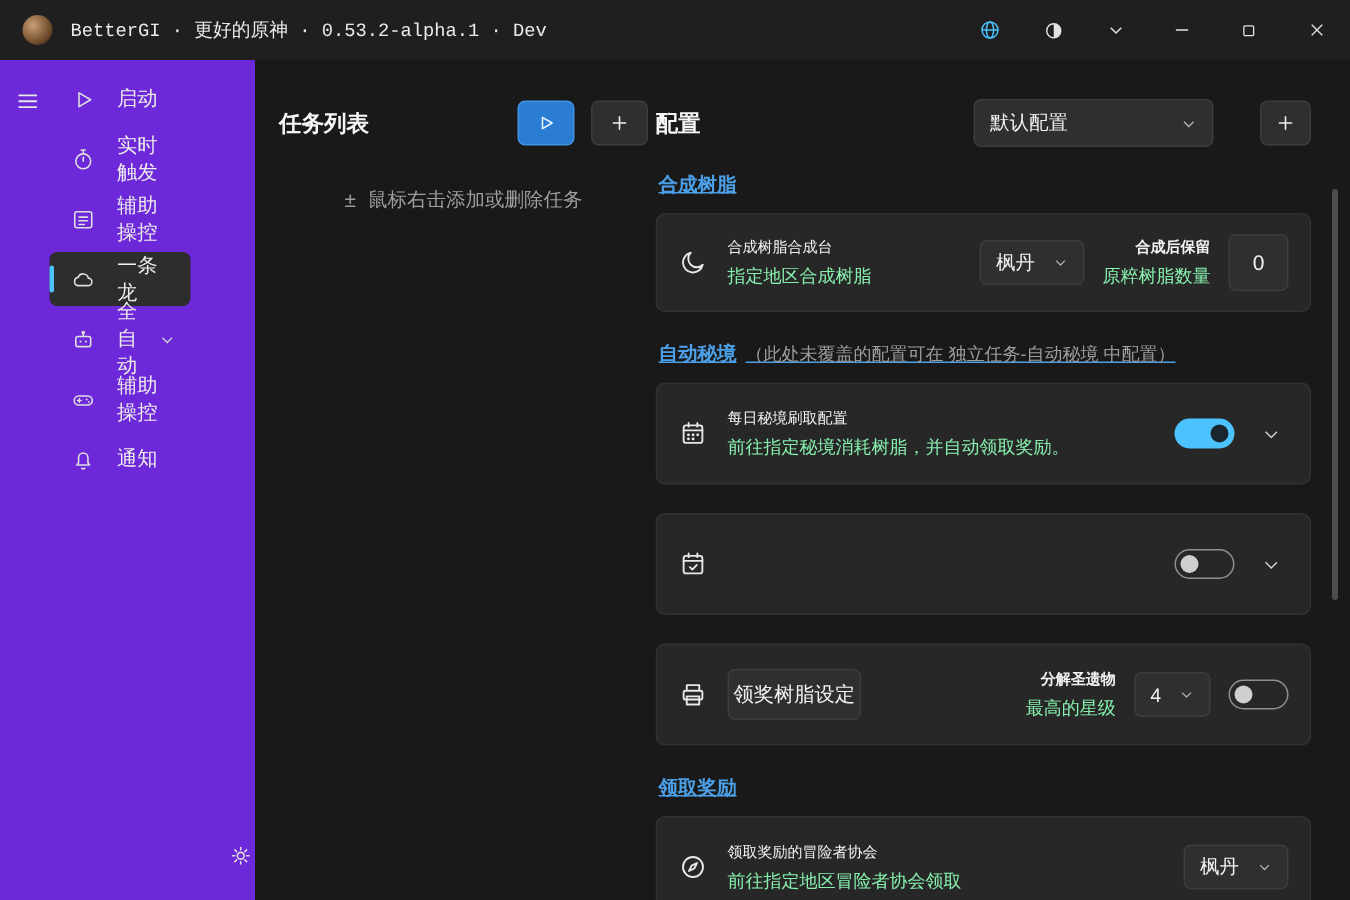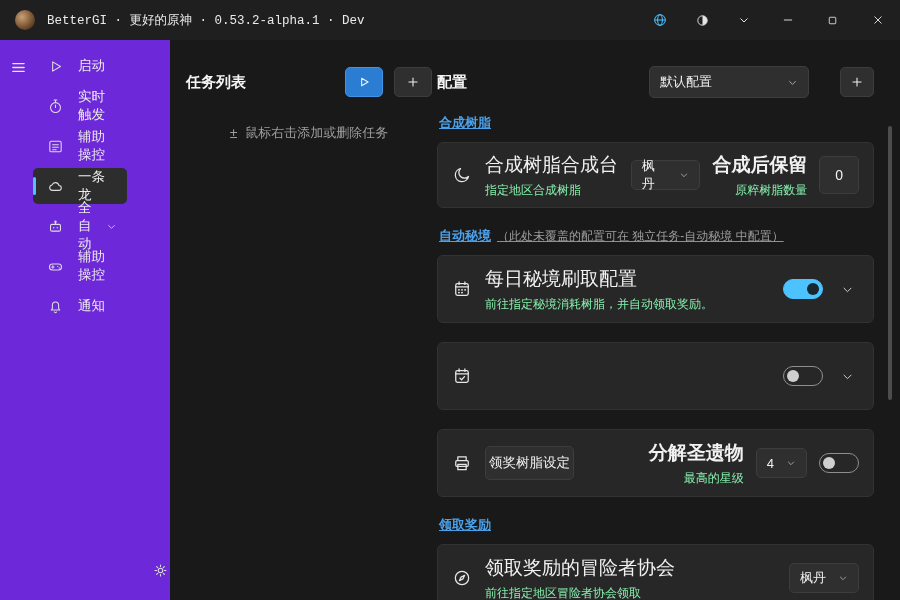--- a/index.html
+++ b/index.html
@@ -53,21 +53,21 @@
   .profile-select{margin-left:auto;width:160px;height:32px;}
   .config-body{margin-top:16px;}
   .section-h{font-size:13px;font-weight:bold;color:#4ba0e8;margin:4px 0 10px 2px;display:flex;align-items:baseline;gap:6px;text-decoration:underline;}
   .section-note{font-weight:normal;color:#9d9d9d;font-size:12px;letter-spacing:0;}
   .card{background:#272727;border:1px solid #323232;border-radius:6px;min-height:64px;box-sizing:content-box;
         display:flex;align-items:center;gap:13px;padding:0 14px;margin-bottom:19px;}
   .card.tall{min-height:66px;}
   .c-icon{width:20px;height:20px;color:#e8e8e8;flex:none;display:grid;place-items:center;}
   .c-texts{display:flex;flex-direction:column;gap:4px;min-width:0;}
   .c-texts.right{text-align:right;}
-  .c-title{font-size:19px;color:#f2f2f2;white-space:nowrap;}
+  .c-title{font-size:10px;color:#f2f2f2;white-space:nowrap;}
   .c-sub{font-size:12px;color:#86efac;white-space:nowrap;}
   .c-right{margin-left:auto;display:flex;align-items:center;gap:12px;}
   .numbox{width:40px;height:38px;background:#2f2f2f;border:1px solid #3d3d3d;border-radius:5px;box-sizing:border-box;
           display:grid;place-items:center;font-size:14px;color:#f2f2f2;}
   .toggle{width:40px;height:20px;border-radius:10px;border:1px solid #8f8f8f;position:relative;flex:none;box-sizing:border-box;background:transparent;}
   .toggle .knob{position:absolute;top:3px;left:3px;width:12px;height:12px;border-radius:50%;background:#cfcfcf;}
   .toggle.on{background:#4cc2ff;border-color:#4cc2ff;}
   .toggle.on .knob{left:auto;right:3px;background:#19262e;}
   .expander{width:24px;height:24px;display:grid;place-items:center;color:#d2d2d2;}
   .btn-text{height:34px;padding:0 3px;background:#2f2f2f;border:1px solid #3d3d3d;border-radius:5px;

